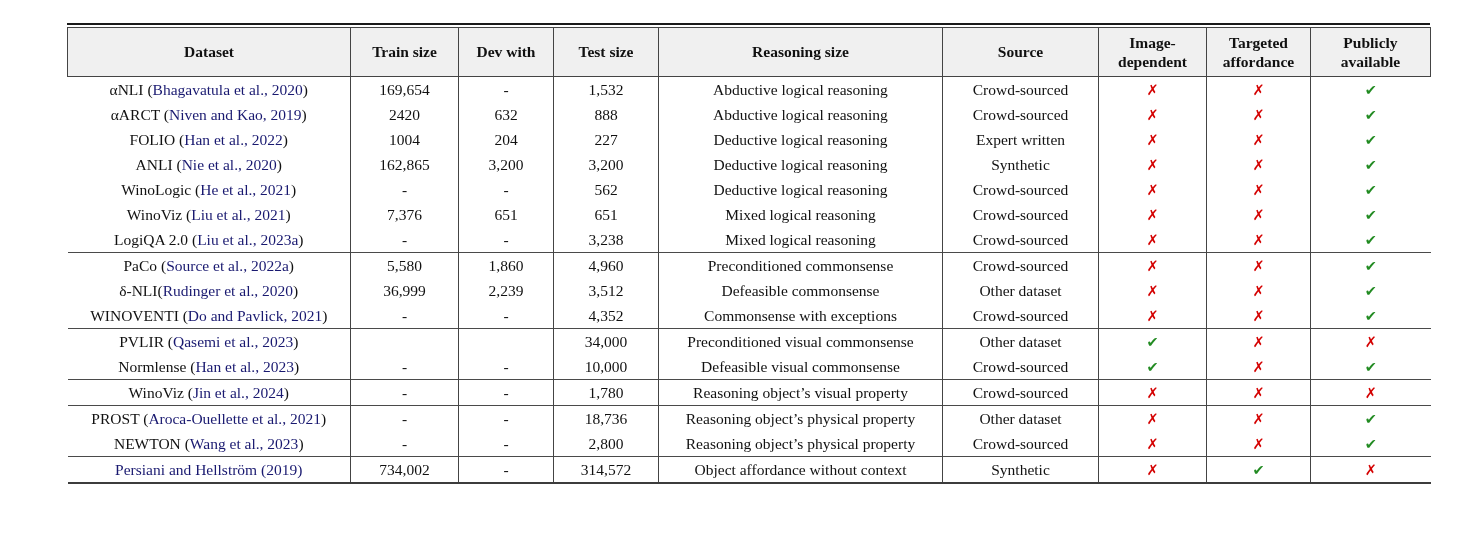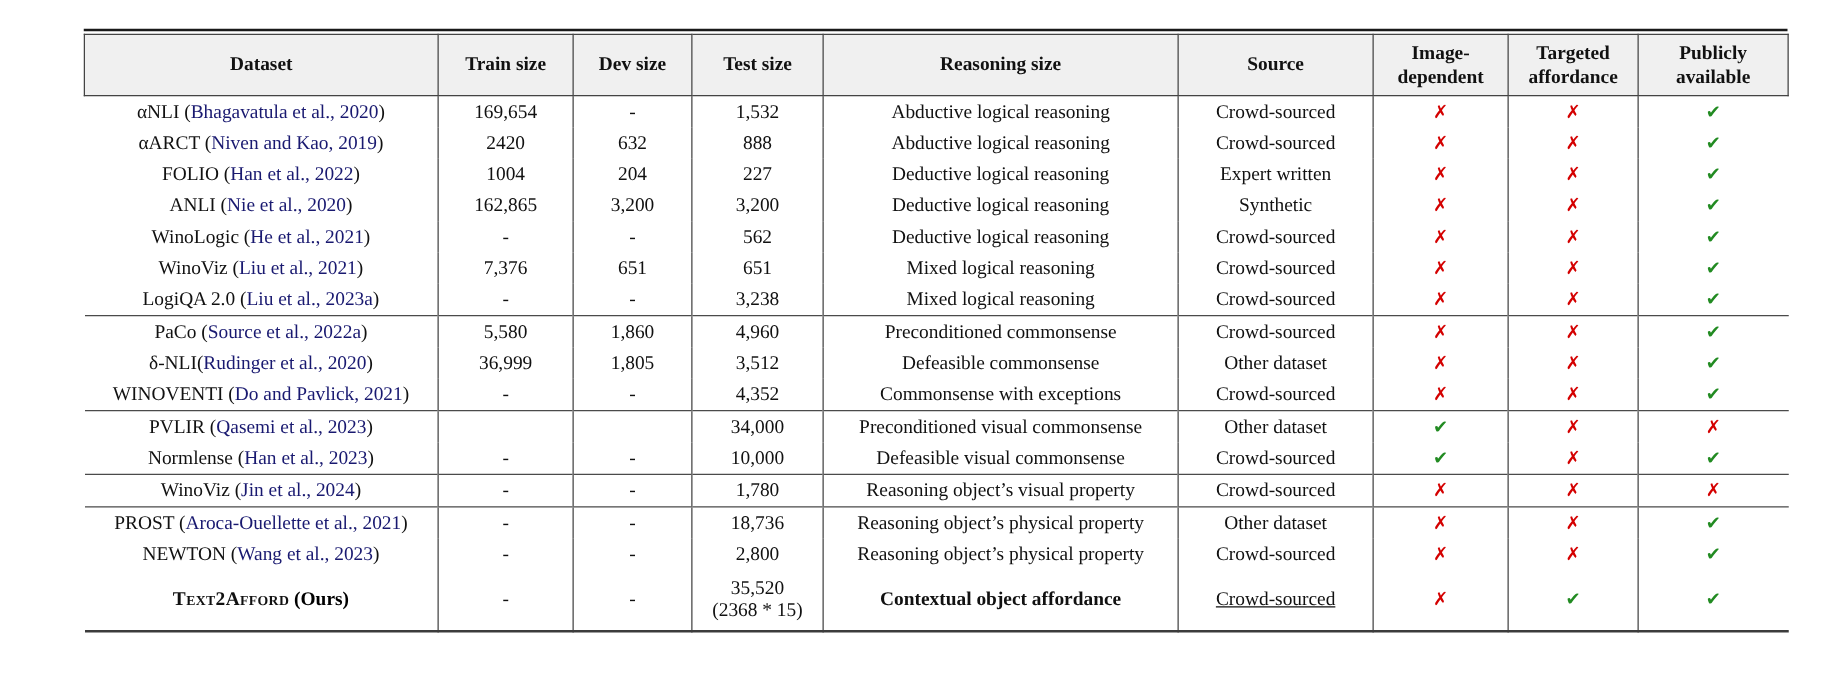--- a/index.html
+++ b/index.html
@@ -50,21 +50,21 @@
         <col style="width:284px">
         <col style="width:156px">
       <col style="width:108px">
         <col style="width:104px">
         <col style="width:120px">
     </colgroup>
     <thead>
       <tr>
         <th>Dataset</th>
         <th>Train size</th>
-        <th>Dev size</th>
+        <th>Dev with</th>
         <th>Test size</th>
         <th>Reasoning size</th>
         <th>Source</th>
         <th>Image-
 dependent</th>
         <th>Targeted
 affordance</th>
         <th>Publicly
 available</th>
       </tr>
@@ -154,21 +154,21 @@
           <td>4,960</td>
           <td>Preconditioned commonsense</td>
           <td><span>Crowd-sourced</span></td>
           <td><span class="mark xx">✗</span></td>
           <td><span class="mark xx">✗</span></td>
           <td><span class="mark ck">✔</span></td>
         </tr>
         <tr>
           <td><span>δ-NLI</span><span>(</span><span class="cite">Rudinger et al., 2020</span><span>)</span></td>
           <td>36,999</td>
-          <td>1,805</td>
+          <td>2,239</td>
           <td>3,512</td>
           <td>Defeasible commonsense</td>
           <td><span>Other dataset</span></td>
           <td><span class="mark xx">✗</span></td>
           <td><span class="mark xx">✗</span></td>
           <td><span class="mark ck">✔</span></td>
         </tr>
         <tr>
           <td><span>WINOVENTI </span><span>(</span><span class="cite">Do and Pavlick, 2021</span><span>)</span></td>
           <td>-</td>
@@ -228,27 +228,26 @@
           <td><span>NEWTON </span><span>(</span><span class="cite">Wang et al., 2023</span><span>)</span></td>
           <td>-</td>
           <td>-</td>
           <td>2,800</td>
           <td>Reasoning object’s physical property</td>
           <td><span>Crowd-sourced</span></td>
           <td><span class="mark xx">✗</span></td>
           <td><span class="mark xx">✗</span></td>
           <td><span class="mark ck">✔</span></td>
         </tr>
-        <tr class="tall">
-          <td><span class="sc">Text2Afford</span><span class="cite-black"> (Ours)</span></td>
-          <td>-</td>
-          <td>-</td>
-          <td>35,520
-(2368 * 15)</td>
-          <td class="bold">Contextual object affordance</td>
-          <td><span class="und">Crowd-sourced</span></td>
-          <td><span class="mark xx">✗</span></td>
-          <td><span class="mark ck">✔</span></td>
-          <td><span class="mark ck">✔</span></td>
+        <tr class="sec ">
+          <td><span class="cite">Persiani and Hellström (2019)</span></td>
+          <td>734,002</td>
+          <td>-</td>
+          <td>314,572</td>
+          <td>Object affordance without context</td>
+          <td><span>Synthetic</span></td>
+          <td><span class="mark xx">✗</span></td>
+          <td><span class="mark ck">✔</span></td>
+          <td><span class="mark xx">✗</span></td>
         </tr>
       </tbody>
   </table>
 </div>
 
 </body></html>

